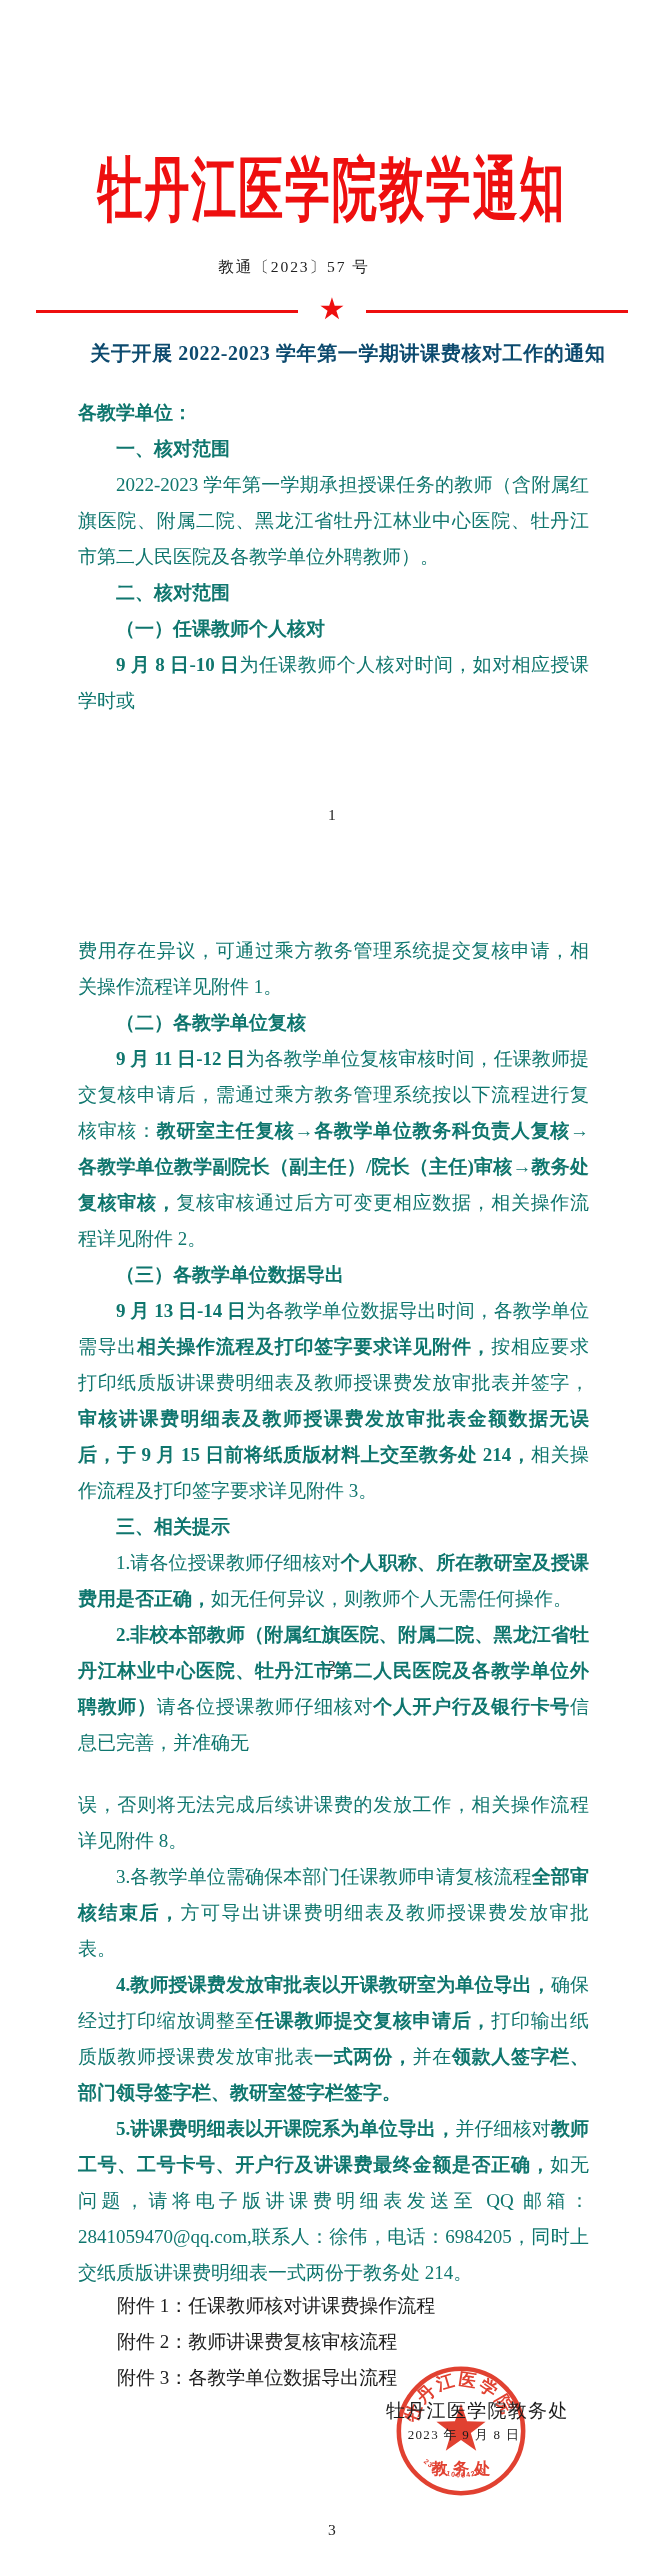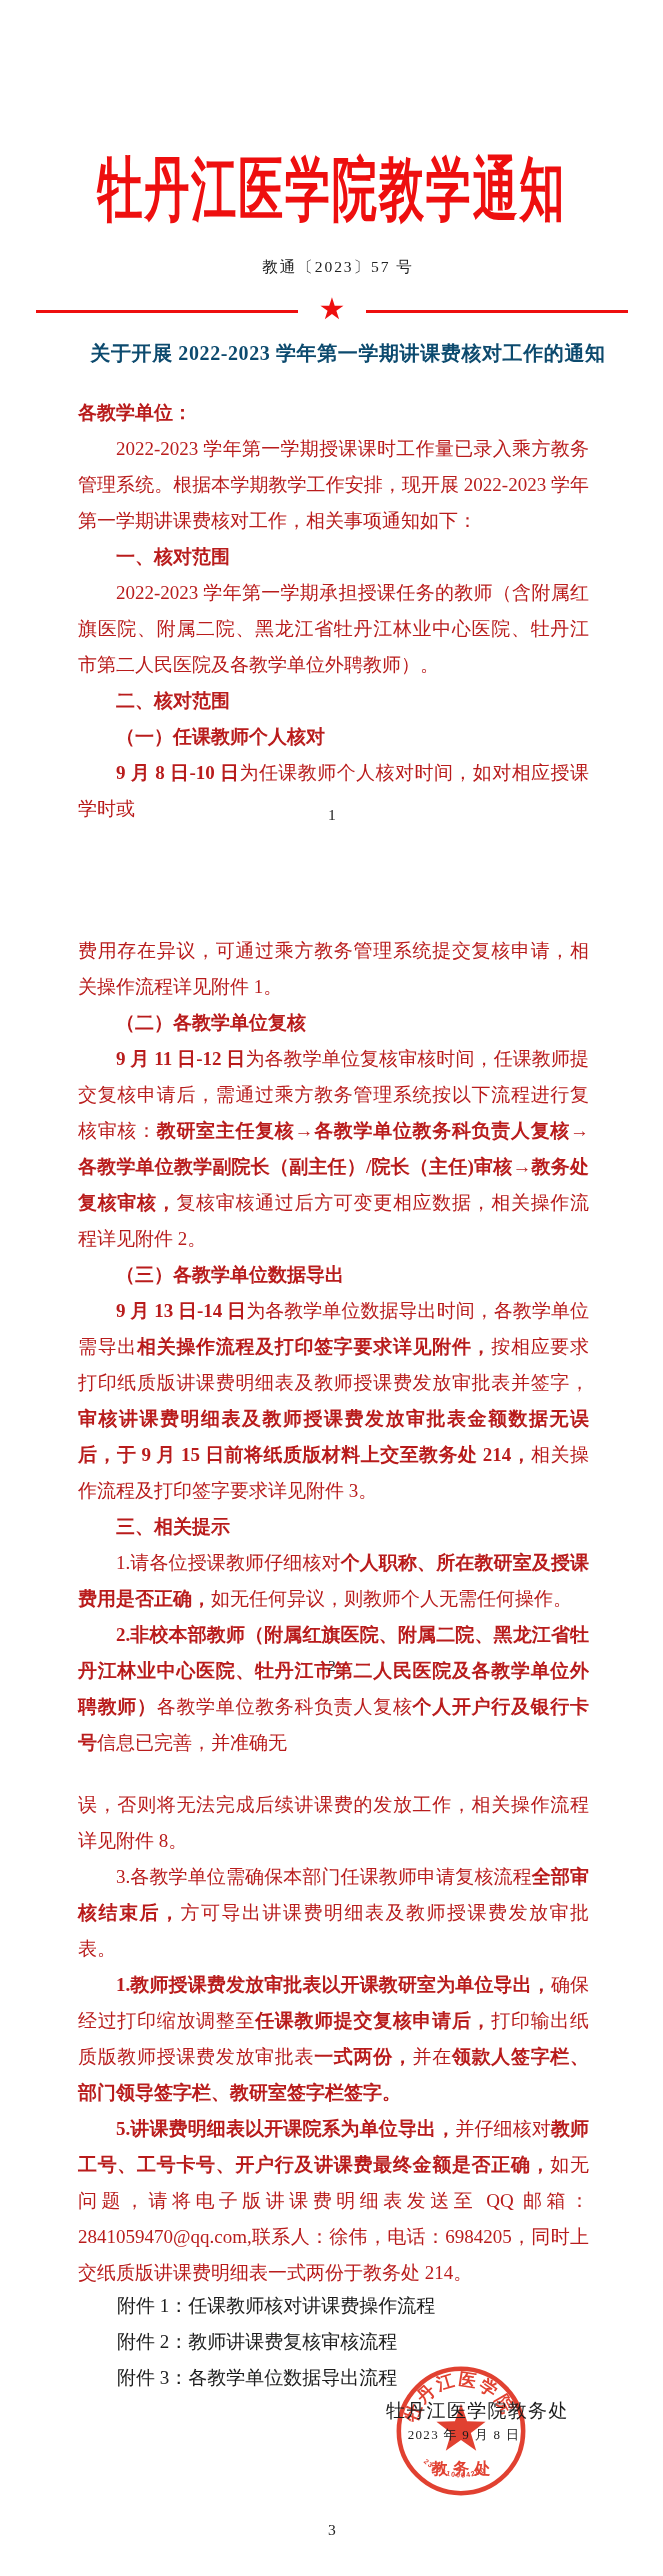--- a/index.html
+++ b/index.html
@@ -6,35 +6,35 @@
   .doc{position:relative;width:664px;height:2576px;background:#ffffff;overflow:hidden;
        font-family:"Liberation Serif", serif;color:#1c1c1c;}
 
   
   .masthead{position:absolute;top:148px;left:0;width:664px;height:84px;
             text-align:center;line-height:84px;}
   .masthead-text{display:inline-block;font-size:45px;font-weight:bold;color:#ee0f0f;
                  letter-spacing:1.9px;transform:scaleY(1.55);transform-origin:center;
                  white-space:nowrap;}
   .doc-number{position:absolute;top:257px;left:0;width:588px;text-align:center;
-              font-size:15.6px;letter-spacing:1.9px;color:#222;margin-left:44px;}
+              font-size:15.6px;letter-spacing:1.9px;color:#222;}
   .rule{position:absolute;top:310px;height:2.6px;background:#ee0f0f;}
   .rule-left{left:36px;width:262px;}
   .rule-right{left:366px;width:262px;}
   .rule-star{position:absolute;top:294px;left:0;width:664px;text-align:center;
              font-size:30px;line-height:30px;color:#ee0f0f;
              font-family:"DejaVu Sans", sans-serif;}
 
   
   .doc-title{position:absolute;top:340px;left:16px;width:664px;margin:0;text-align:center;
              font-size:20px;font-weight:bold;letter-spacing:0.6px;color:#0c4a6e;}
 
   
   .page-body{position:absolute;left:78px;width:511px;font-size:19px;line-height:36px;
-             text-align:justify;text-justify:inter-character;color:#b91c1c;}
+             text-align:justify;text-justify:inter-character;color:#0f766e;}
   .line-block{margin:0;}
   .p,.h{text-indent:38px;}
   .att-line{text-indent:39px;}
   .salu,.h,.b{font-weight:bold;}
 
   .page-num{position:absolute;left:0;width:664px;text-align:center;font-size:15.6px;color:#222;}
 
   
   .attachments{position:absolute;top:2288px;left:78px;width:511px;font-size:19px;
                line-height:36px;}
@@ -59,45 +59,44 @@
   <div class="doc-number">教通〔2023〕57 号</div>
 
   <div class="rule rule-left"></div>
   <div class="rule rule-right"></div>
   <div class="rule-star">★</div>
 
   <h1 class="doc-title">关于开展 2022-2023 学年第一学期讲课费核对工作的通知</h1>
 
   <section class="page-body" style="top:395px">
       <div class="line-block salu"><span class="b">各教学单位：</span></div>
-      <div class="line-block p"><span>2022-2023 学年第一学期授课课时工作量已录入乘方教务管理系统。根据本学期教学工作安排，现开展 2022-2023 学年第一学期讲课费核对工作，相关事项通知如下：</span></div>
       <div class="line-block h"><span class="b">一、核对范围</span></div>
       <div class="line-block p"><span>2022-2023 学年第一学期承担授课任务的教师（含附属红旗医院、附属二院、黑龙江省牡丹江林业中心医院、牡丹江市第二人民医院及各教学单位外聘教师）。</span></div>
       <div class="line-block h"><span class="b">二、核对范围</span></div>
       <div class="line-block h"><span class="b">（一）任课教师个人核对</span></div>
       <div class="line-block p"><span class="b">9 月 8 日-10 日</span><span>为任课教师个人核对时间，如对相应授课学时或</span></div>
     </section>
   <div class="page-num" style="top:806px">1</div>
 
   <section class="page-body" style="top:933px">
       <div class="line-block cont"><span>费用存在异议，可通过乘方教务管理系统提交复核申请，相关操作流程详见附件 1。</span></div>
       <div class="line-block h"><span class="b">（二）各教学单位复核</span></div>
       <div class="line-block p"><span class="b">9 月 11 日-12 日</span><span>为各教学单位复核审核时间，任课教师提交复核申请后，需通过乘方教务管理系统按以下流程进行复核审核：</span><span class="b">教研室主任复核→各教学单位教务科负责人复核→各教学单位教学副院长（副主任）/院长（主任)审核→教务处复核审核，</span><span>复核审核通过后方可变更相应数据，相关操作流程详见附件 2。</span></div>
       <div class="line-block h"><span class="b">（三）各教学单位数据导出</span></div>
       <div class="line-block p"><span class="b">9 月 13 日-14 日</span><span>为各教学单位数据导出时间，各教学单位需导出</span><span class="b">相关操作流程及打印签字要求详见附件，</span><span>按相应要求打印纸质版讲课费明细表及教师授课费发放审批表并签字，</span><span class="b">审核讲课费明细表及教师授课费发放审批表金额数据无误后，于 9 月 15 日前将纸质版材料上交至教务处 214，</span><span>相关操作流程及打印签字要求详见附件 3。</span></div>
       <div class="line-block h"><span class="b">三、相关提示</span></div>
       <div class="line-block p"><span>1.请各位授课教师仔细核对</span><span class="b">个人职称、所在教研室及授课费用是否正确，</span><span>如无任何异议，则教师个人无需任何操作。</span></div>
-      <div class="line-block p"><span class="b">2.</span><span class="b">非校本部教师（附属红旗医院、附属二院、黑龙江省牡丹江林业中心医院、牡丹江市第二人民医院及各教学单位外聘教师）</span><span>各教学单位教务科负责人复核</span><span class="b">个人开户行及银行卡号</span><span>信息已完善，并准确无</span></div>
+      <div class="line-block p"><span class="b">2.</span><span class="b">非校本部教师（附属红旗医院、附属二院、黑龙江省牡丹江林业中心医院、牡丹江市第二人民医院及各教学单位外聘教师）</span><span>请各位授课教师仔细核对</span><span class="b">个人开户行及银行卡号</span><span>信息已完善，并准确无</span></div>
     </section>
   <div class="page-num" style="top:1657px">2</div>
 
   <section class="page-body" style="top:1787px">
       <div class="line-block cont"><span>误，否则将无法完成后续讲课费的发放工作，相关操作流程详见附件 8。</span></div>
       <div class="line-block p"><span>3.各教学单位需确保本部门任课教师申请复核流程</span><span class="b">全部审核结束后，</span><span>方可导出讲课费明细表及教师授课费发放审批表。</span></div>
-      <div class="line-block p"><span class="b">1.教师授课费发放审批表以开课教研室为单位导出，</span><span>确保经过打印缩放调整至</span><span class="b">任课教师提交复核申请后，</span><span>打印输出纸质版教师授课费发放审批表</span><span class="b">一式两份，</span><span>并在</span><span class="b">领款人签字栏、部门领导签字栏、教研室签字栏签字。</span></div>
+      <div class="line-block p"><span class="b">4.教师授课费发放审批表以开课教研室为单位导出，</span><span>确保经过打印缩放调整至</span><span class="b">任课教师提交复核申请后，</span><span>打印输出纸质版教师授课费发放审批表</span><span class="b">一式两份，</span><span>并在</span><span class="b">领款人签字栏、部门领导签字栏、教研室签字栏签字。</span></div>
       <div class="line-block p"><span class="b">5.讲课费明细表以开课院系为单位导出，</span><span>并仔细核对</span><span class="b">教师工号、工号卡号、开户行及讲课费最终金额是否正确，</span><span>如无问题，请将电子版讲课费明细表发送至 QQ 邮箱：2841059470@qq.com,联系人：徐伟，电话：6984205，同时上交纸质版讲课费明细表一式两份于教务处 214。</span></div>
     </section>
 
   <div class="attachments">
     <div class="att-line">附件 1：任课教师核对讲课费操作流程</div>
     <div class="att-line">附件 2：教师讲课费复核审核流程</div>
     <div class="att-line">附件 3：各教学单位数据导出流程</div>
   </div>
 
   <div class="stamp">

